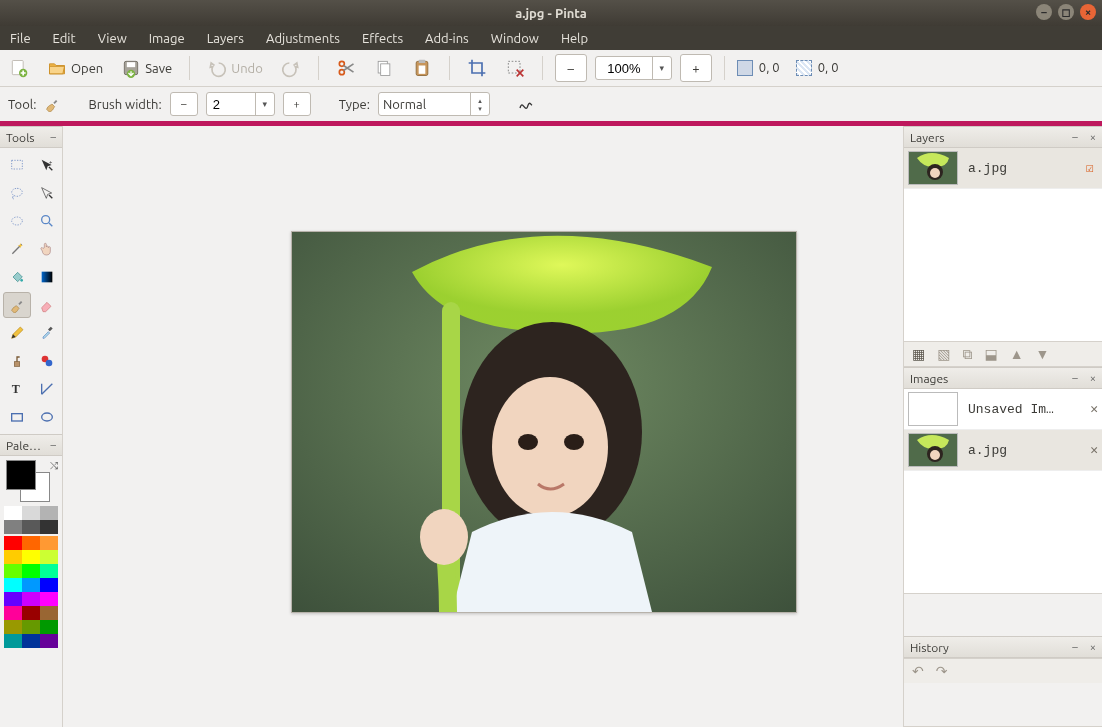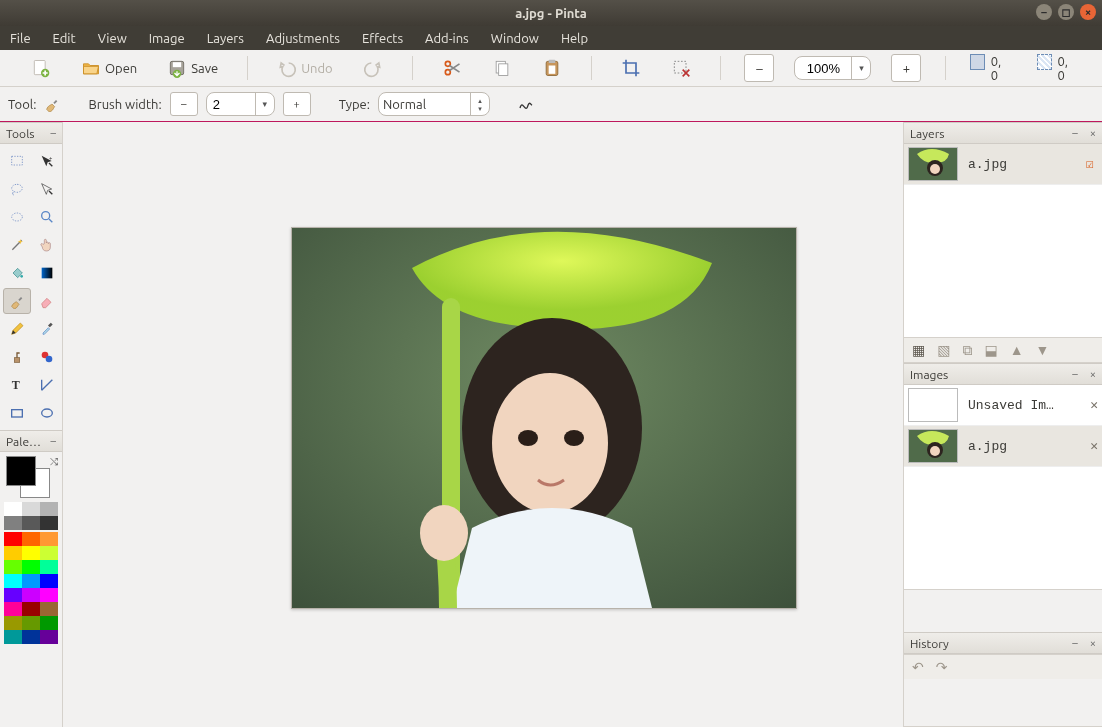--- a/index.html
+++ b/index.html
@@ -3,25 +3,25 @@
 <meta charset="utf-8">
 <style>
   html,body{margin:0;padding:0;font-family:"Ubuntu","Cantarell","Segoe UI",sans-serif;font-size:13px;background:#f2f1f0;color:#3c3b37;}
   .window{width:1102px;height:727px;display:flex;flex-direction:column;border:0;}
   .titlebar{height:26px;background:linear-gradient(#545048,#3f3b34);display:flex;align-items:center;justify-content:center;color:#dfdbd2;font-weight:bold;position:relative;}
   .titlebar .dots{position:absolute;right:6px;top:4px;display:flex;gap:6px;}
   .titlebar .dot{width:16px;height:16px;border-radius:50%;display:flex;align-items:center;justify-content:center;font-size:11px;color:#2c2c2c;}
   .dot.min{background:#8b8578;} .dot.max{background:#8b8578;} .dot.close{background:#e86536;}
   .menubar{height:24px;background:#403d36;color:#e6e3dc;display:flex;align-items:center;padding:0 10px;gap:22px;}
   .menubar span{cursor:default;}
-  .toolbar1{height:36px;border-bottom:1px solid #d5d1cb;display:flex;align-items:center;padding:0 26px;gap:20px;}
-  .toolbar2{height:34px;border-bottom:1px solid #be185d;display:flex;align-items:center;padding:0 8px;gap:8px;}
+  .toolbar1{height:36px;border-bottom:1px solid #d5d1cb;display:flex;align-items:center;padding:0 4px;gap:8px;}
+  .toolbar2{height:34px;border-bottom:5px solid #be185d;display:flex;align-items:center;padding:0 8px;gap:8px;}
   .tbtn{display:flex;align-items:center;gap:4px;padding:2px 4px;border:1px solid transparent;border-radius:3px;cursor:default;}
   .sep{width:1px;height:24px;background:#d5d1cb;margin:0 4px;}
-  .spin{display:flex;align-items:center;border:1px solid #bfbab2;background:#fff;border-radius:8px;height:22px;}
+  .spin{display:flex;align-items:center;border:1px solid #bfbab2;background:#fff;border-radius:3px;height:22px;}
   .spin input{border:none;width:50px;text-align:center;font-size:13px;background:transparent;outline:none;}
   .spin .arrow{width:18px;height:22px;display:flex;align-items:center;justify-content:center;font-size:9px;color:#555;}
   .spin .dd{border-left:1px solid #bfbab2;}
   .content{flex:1;display:flex;min-height:0;justify-content:center;}
   .leftcol{width:62px;display:flex;flex-direction:column;border-right:1px solid #d5d1cb;}
   .panel-head{height:20px;background:linear-gradient(#efede9,#e1ded8);border-bottom:1px solid #cfcbc5;border-top:1px solid #cfcbc5;display:flex;align-items:center;justify-content:space-between;padding:0 6px;font-size:12px;}
   .panel-head.btns{gap:6px}
   .panel-head .x{font-size:11px;color:#666;margin-left:6px;cursor:default;}
   .tools-grid{display:grid;grid-template-columns:repeat(2,28px);grid-auto-rows:26px;gap:2px;padding:4px 3px;}
   .tool{display:flex;align-items:center;justify-content:center;border-radius:3px;cursor:default;}

